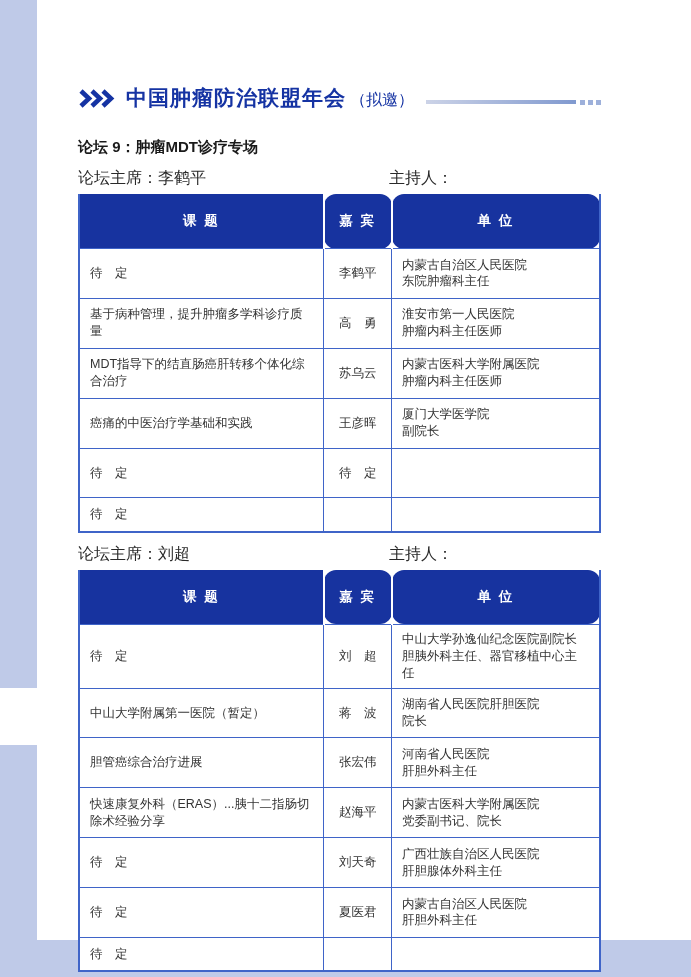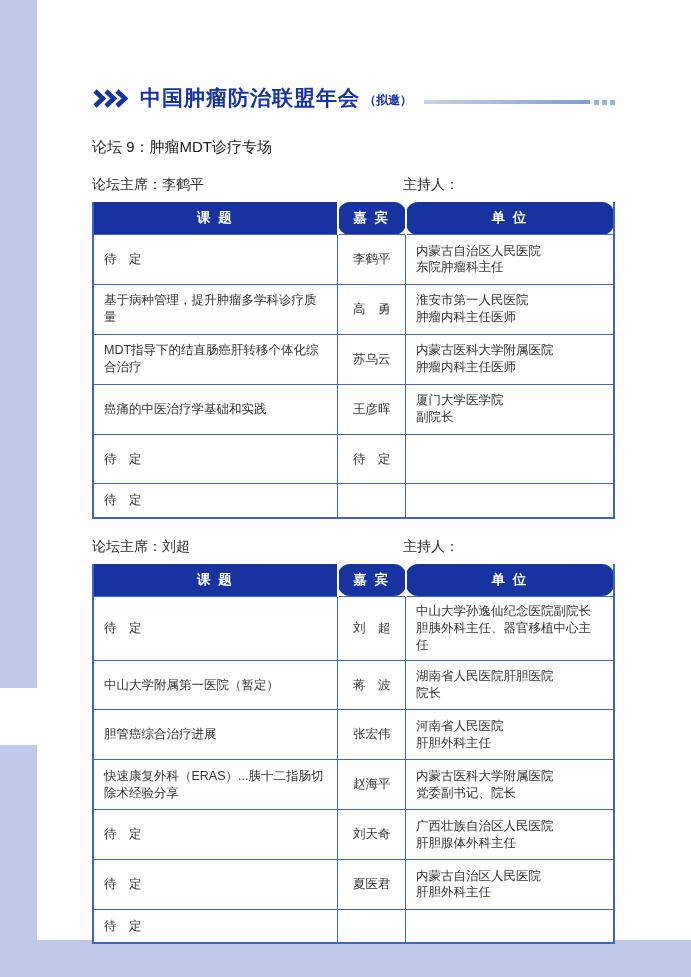--- a/index.html
+++ b/index.html
@@ -20,48 +20,48 @@
     font-family:"Liberation Sans","DejaVu Sans",sans-serif;
     color:var(--body-text);
   }
   
   .side-bar{position:absolute;left:0;width:37px;background:var(--band);}
   .side-bar.top{top:0;height:688px;}
   .side-bar.bottom{top:745px;height:195px;}
   
   .footer-band{position:absolute;left:0;bottom:0;width:691px;height:37px;background:var(--band);}
 
-  .content{position:absolute;left:92px;top:0;width:523px;}
+  .content{position:absolute;left:78px;top:0;width:523px;}
 
   
   .title-row{margin-top:84px;display:flex;align-items:center;}
   .chevrons{flex:0 0 auto;display:block;margin-right:10px;}
   .page-title{font-size:21px;font-weight:bold;color:var(--accent);letter-spacing:1px;white-space:nowrap;}
-  .page-title-suffix{font-size:12px;font-weight:bold;color:var(--accent);margin-left:4px;white-space:nowrap;position:relative;top:2px;}
+  .page-title-suffix{font-size:16px;font-weight:normal;color:var(--accent);margin-left:4px;white-space:nowrap;position:relative;top:2px;}
   .deco{flex:1 1 auto;display:flex;align-items:center;margin-left:12px;position:relative;top:4px;}
   .deco-line{flex:1 1 auto;height:4px;background:linear-gradient(90deg,var(--deco-line-start) 0%,var(--deco-line-end) 100%);}
   .deco-squares{display:flex;gap:3px;margin-left:4px;}
   .deco-squares span{width:5px;height:5px;background:var(--deco-square);display:block;}
 
   
-  .section-heading{font-size:15px;font-weight:normal;color:var(--heading-text);}
+  .section-heading{font-size:15px;font-weight:bold;color:var(--heading-text);}
   .section-1 .section-heading{margin-top:26px;}
   .section-2 .section-heading{margin-top:50px;}
-  .meta-row{position:relative;margin-top:19px;margin-bottom:8px;font-size:14px;color:#2a2a2a;height:18px;}
+  .meta-row{position:relative;margin-top:11px;margin-bottom:8px;font-size:16px;color:#2a2a2a;height:18px;}
   .chair{position:absolute;left:0;top:0;}
   .host{position:absolute;left:311px;top:0;}
 
   
   table{width:100%;border-collapse:collapse;table-layout:fixed;}
   col.c-topic{width:47%;}
   col.c-guest{width:13%;}
   col.c-org{width:40%;}
   thead th{
     background:var(--table-header-bg);color:#ffffff;font-weight:bold;
-    font-size:13.5px;padding:7px 4px;text-align:center;letter-spacing:2px;
+    font-size:13.5px;padding:18px 4px;text-align:center;letter-spacing:2px;
     border:none;
   }
   thead th + th{border-left:2px solid #ffffff;border-radius:12px;}
   tbody td{
     border:1.5px solid var(--table-border);
     font-size:12.5px;line-height:1.35;color:var(--body-text);
     padding:6px 10px;vertical-align:middle;background:#ffffff;
   }
   tbody td.topic{text-align:left;}
   tbody td.guest{text-align:center;padding:16px 2px;}

